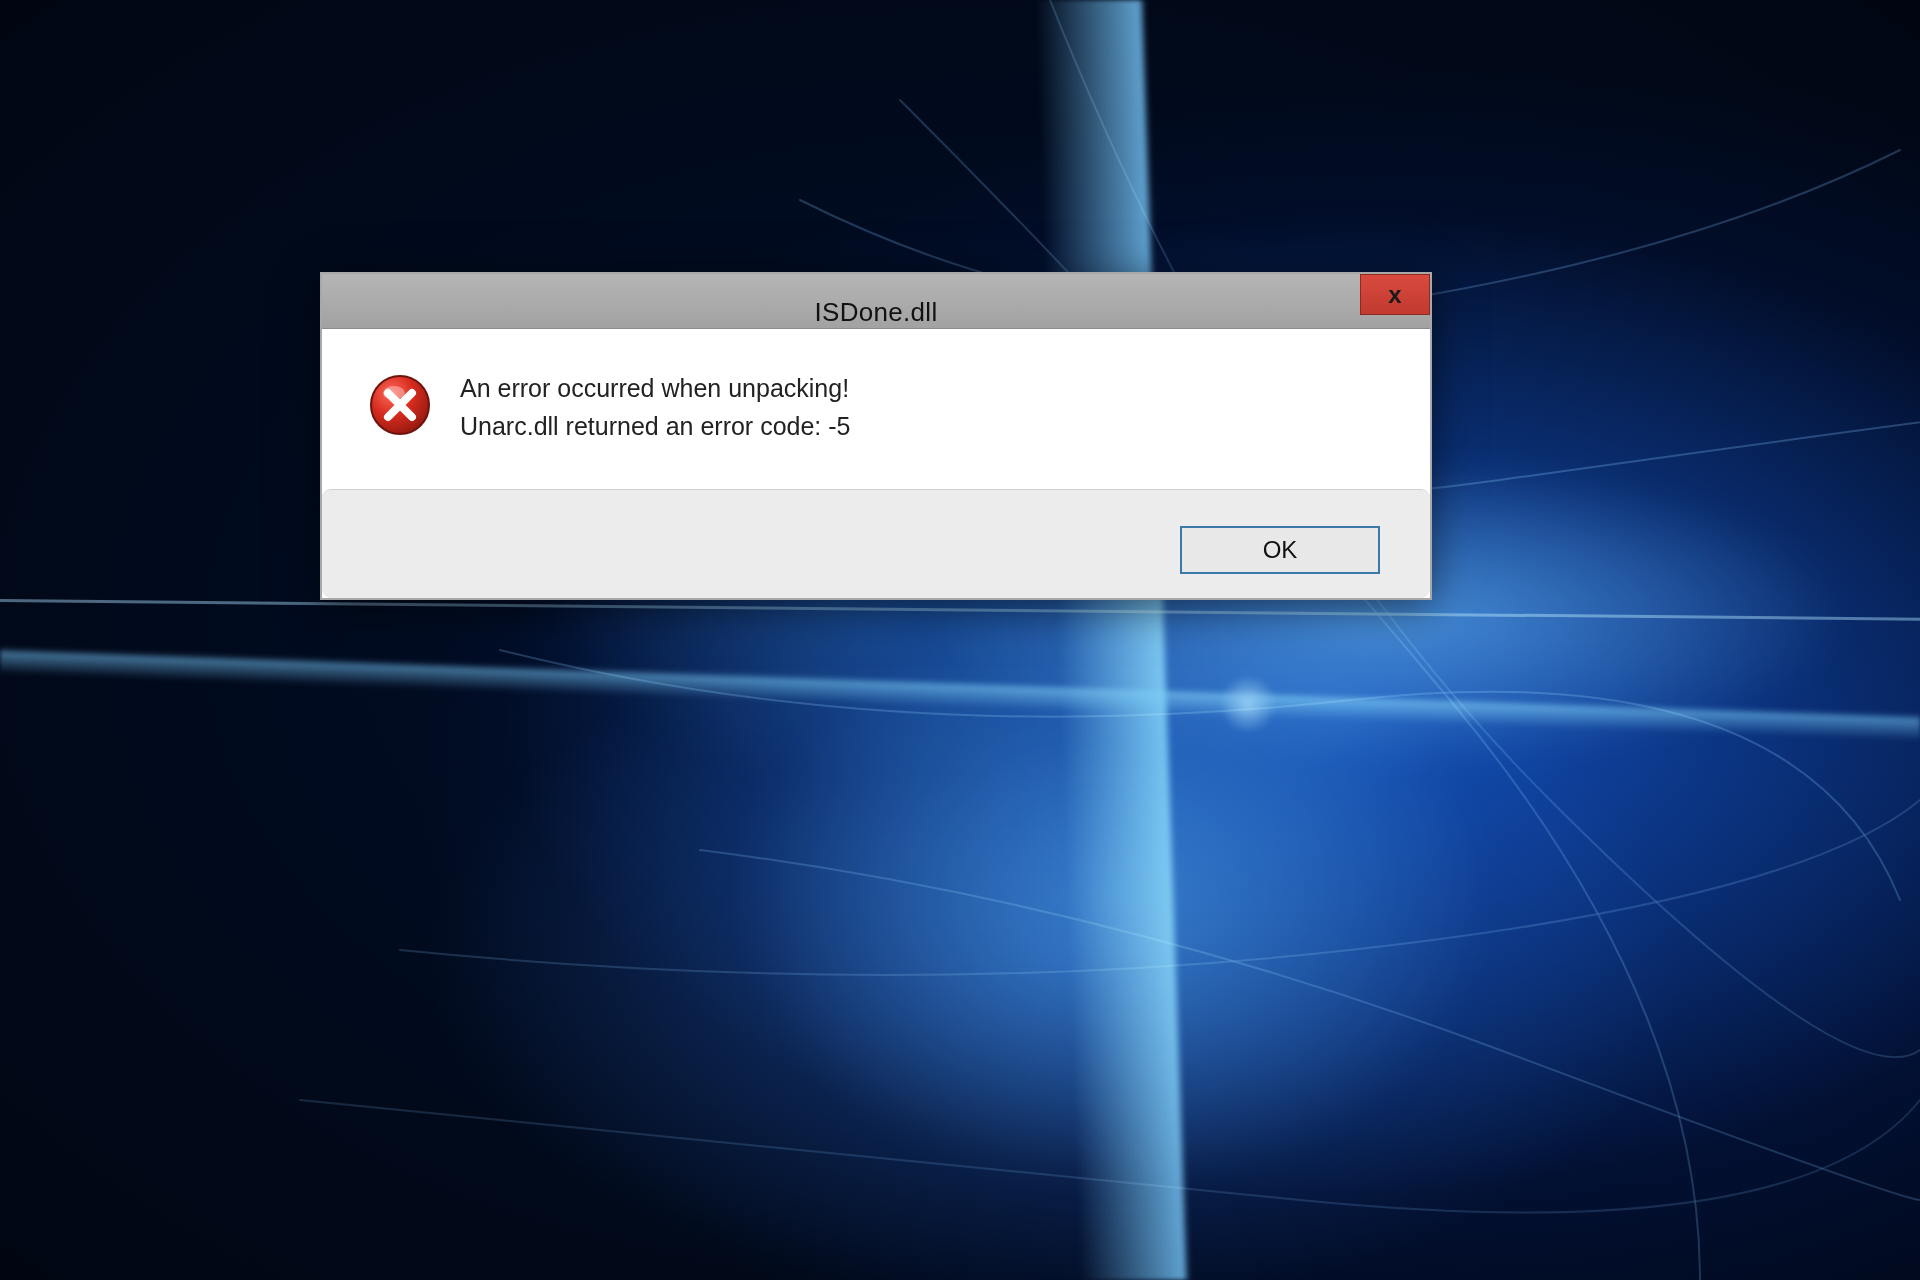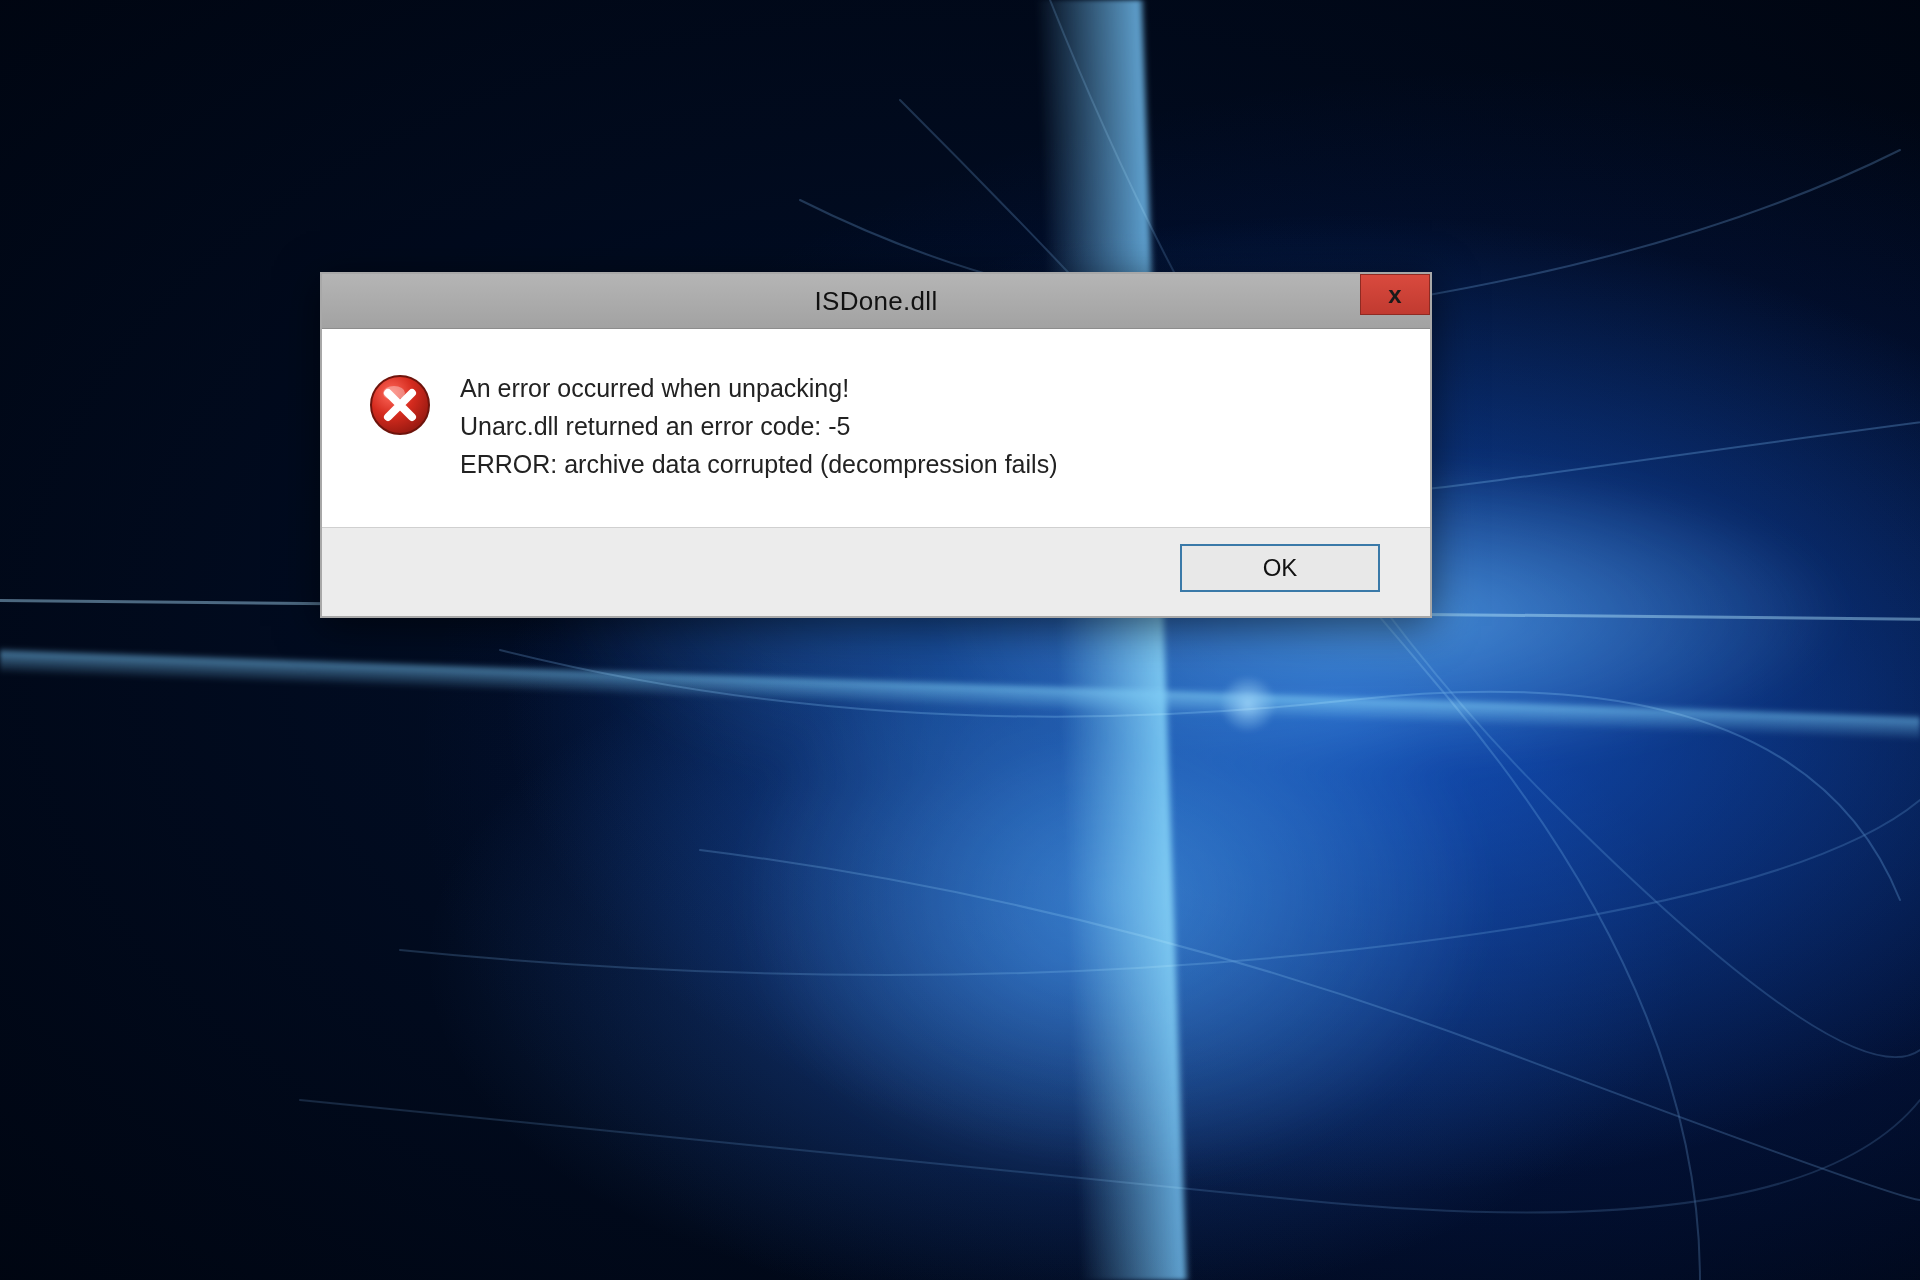--- a/index.html
+++ b/index.html
@@ -68,21 +68,21 @@
       border: 2px solid #a8a8a8;
       box-shadow: 0 8px 40px rgba(0,0,0,0.55);
       background: #ffffff;
     }
 
     .titlebar {
       height: 55px;
       background: linear-gradient(#b5b5b5, #a2a2a2);
       border-bottom: 1px solid #8d8d8d;
       display: flex;
-      align-items: center;
+      align-items: flex-end;
       justify-content: center;
       position: relative;
     }
 
     .titlebar-title {
       font-size: 26px;
       color: #111;
       letter-spacing: 0.3px;
     }
 
@@ -118,23 +118,24 @@
 
     .message {
       color: #222;
       font-size: 25px;
       line-height: 38px;
     }
 
     .footer {
       background: #ececec;
       border-top: 1px solid #d0d0d0;
-      padding: 16px 50px 24px;
+      padding: 36px 50px 24px;
       display: flex;
       justify-content: flex-end;
+      border-radius: 9px;
     }
 
     .ok-btn {
       min-width: 200px;
       height: 48px;
       background: #e8e8e8;
       border: 2px solid #3a79a8;
       font-size: 24px;
       color: #111;
       display: flex;
@@ -182,21 +183,20 @@
           </radialGradient>
         </defs>
         <circle cx="32" cy="32" r="29" fill="url(#rg)" stroke="#6e140c" stroke-width="2"></circle>
         <ellipse cx="26" cy="20" rx="11" ry="7" fill="rgba(255,255,255,0.35)"></ellipse>
         <path d="M 20 20 L 44 44 M 44 20 L 20 44" stroke="#ffffff" stroke-width="8" stroke-linecap="round"></path>
       </svg>
     </div>
     <div class="message">
       <div>An error occurred when unpacking!</div>
       <div>Unarc.dll returned an error code: -5</div>
-      <div>ERROR: archive data corrupted (decompression fails)</div>
     </div>
   </div>
 
   <div class="footer">
     <div class="ok-btn">
       <span>OK</span>
     </div>
   </div>
 </div>
 

